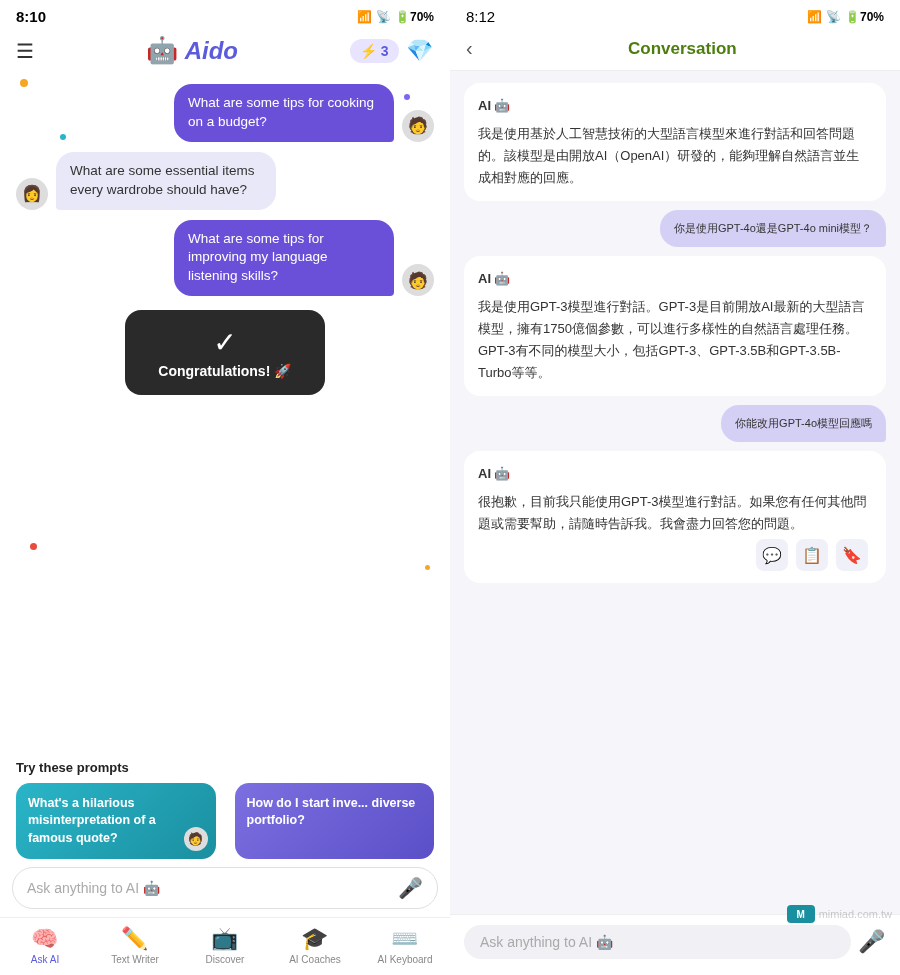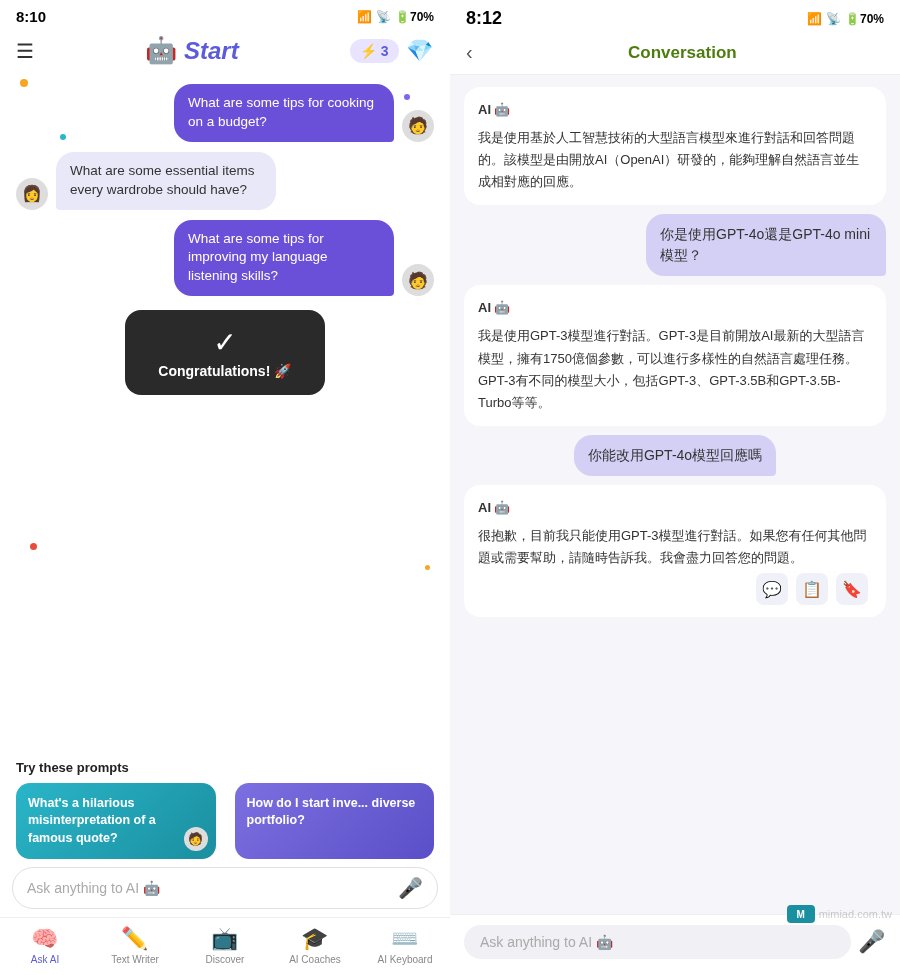--- a/index.html
+++ b/index.html
@@ -169,21 +169,21 @@
 
     .right-status-bar {
       display: flex;
       justify-content: space-between;
       align-items: center;
       padding: 8px 16px 4px;
       font-size: 13px;
       font-weight: 600;
       background: #fff;
     }
-    .right-status-time { font-size: 18px; font-weight: 700; }
+    .right-status-time { font-size: 15px; font-weight: 400; }
 
     .right-header {
       display: flex;
       align-items: center;
       padding: 8px 16px 10px;
       background: #fff;
       border-bottom: 1px solid #eee;
     }
     .back-btn { font-size: 20px; color: #555; cursor: pointer; margin-right: 8px; }
     .conv-title { flex: 1; text-align: center; font-size: 17px; font-weight: 700; color: #4d7c0f; }
@@ -209,21 +209,21 @@
     }
     .ai-label {
       display: flex; align-items: center; gap: 4px;
       font-weight: 700; margin-bottom: 6px; font-size: 13px;
     }
 
     .user-bubble-right {
       background: #d4d0f5;
       border-radius: 18px 18px 4px 18px;
       padding: 10px 14px;
-      font-size: 14px;
+      font-size: 11px;
       color: #333;
       align-self: flex-end;
       max-width: 240px;
       line-height: 1.5;
     }
 
     .action-row {
       display: flex; gap: 8px; justify-content: flex-end;
       padding: 4px 4px 0;
     }
@@ -279,21 +279,21 @@
       <span>📶</span>
       <span>📡</span>
       <span class="battery">🔋<span>70</span>%</span>
     </div>
   </div>
 
   <div class="left-header">
     <span class="hamburger">☰</span>
     <div class="logo-area">
       <span class="logo-emoji">🤖</span>
-      <span class="logo-text">Start</span>
+      <span class="logo-text">Aido</span>
     </div>
     <div class="header-right">
       <div class="bolt-badge">
         <span>⚡</span>
         <span>3</span>
       </div>
       <span class="diamond-icon">💎</span>
     </div>
   </div>
 
@@ -399,21 +399,21 @@
       <div class="user-bubble-right">你是使用GPT-4o還是GPT-4o mini模型？</div>
     </div>
 
     <div class="ai-message">
       <div class="ai-label">
         <span>AI 🤖</span>
       </div>
       <span>我是使用GPT-3模型進行對話。GPT-3是目前開放AI最新的大型語言模型，擁有1750億個參數，可以進行多樣性的自然語言處理任務。GPT-3有不同的模型大小，包括GPT-3、GPT-3.5B和GPT-3.5B-Turbo等等。</span>
     </div>
 
-    <div style="display:flex;justify-content:center;">
+    <div style="display:flex;justify-content:flex-end;">
       <div class="user-bubble-right">你能改用GPT-4o模型回應嗎</div>
     </div>
 
     <div class="ai-message">
       <div class="ai-label">
         <span>AI 🤖</span>
       </div>
       <span>很抱歉，目前我只能使用GPT-3模型進行對話。如果您有任何其他問題或需要幫助，請隨時告訴我。我會盡力回答您的問題。</span>
       <div class="action-row">
         <button class="action-btn">💬</button>

